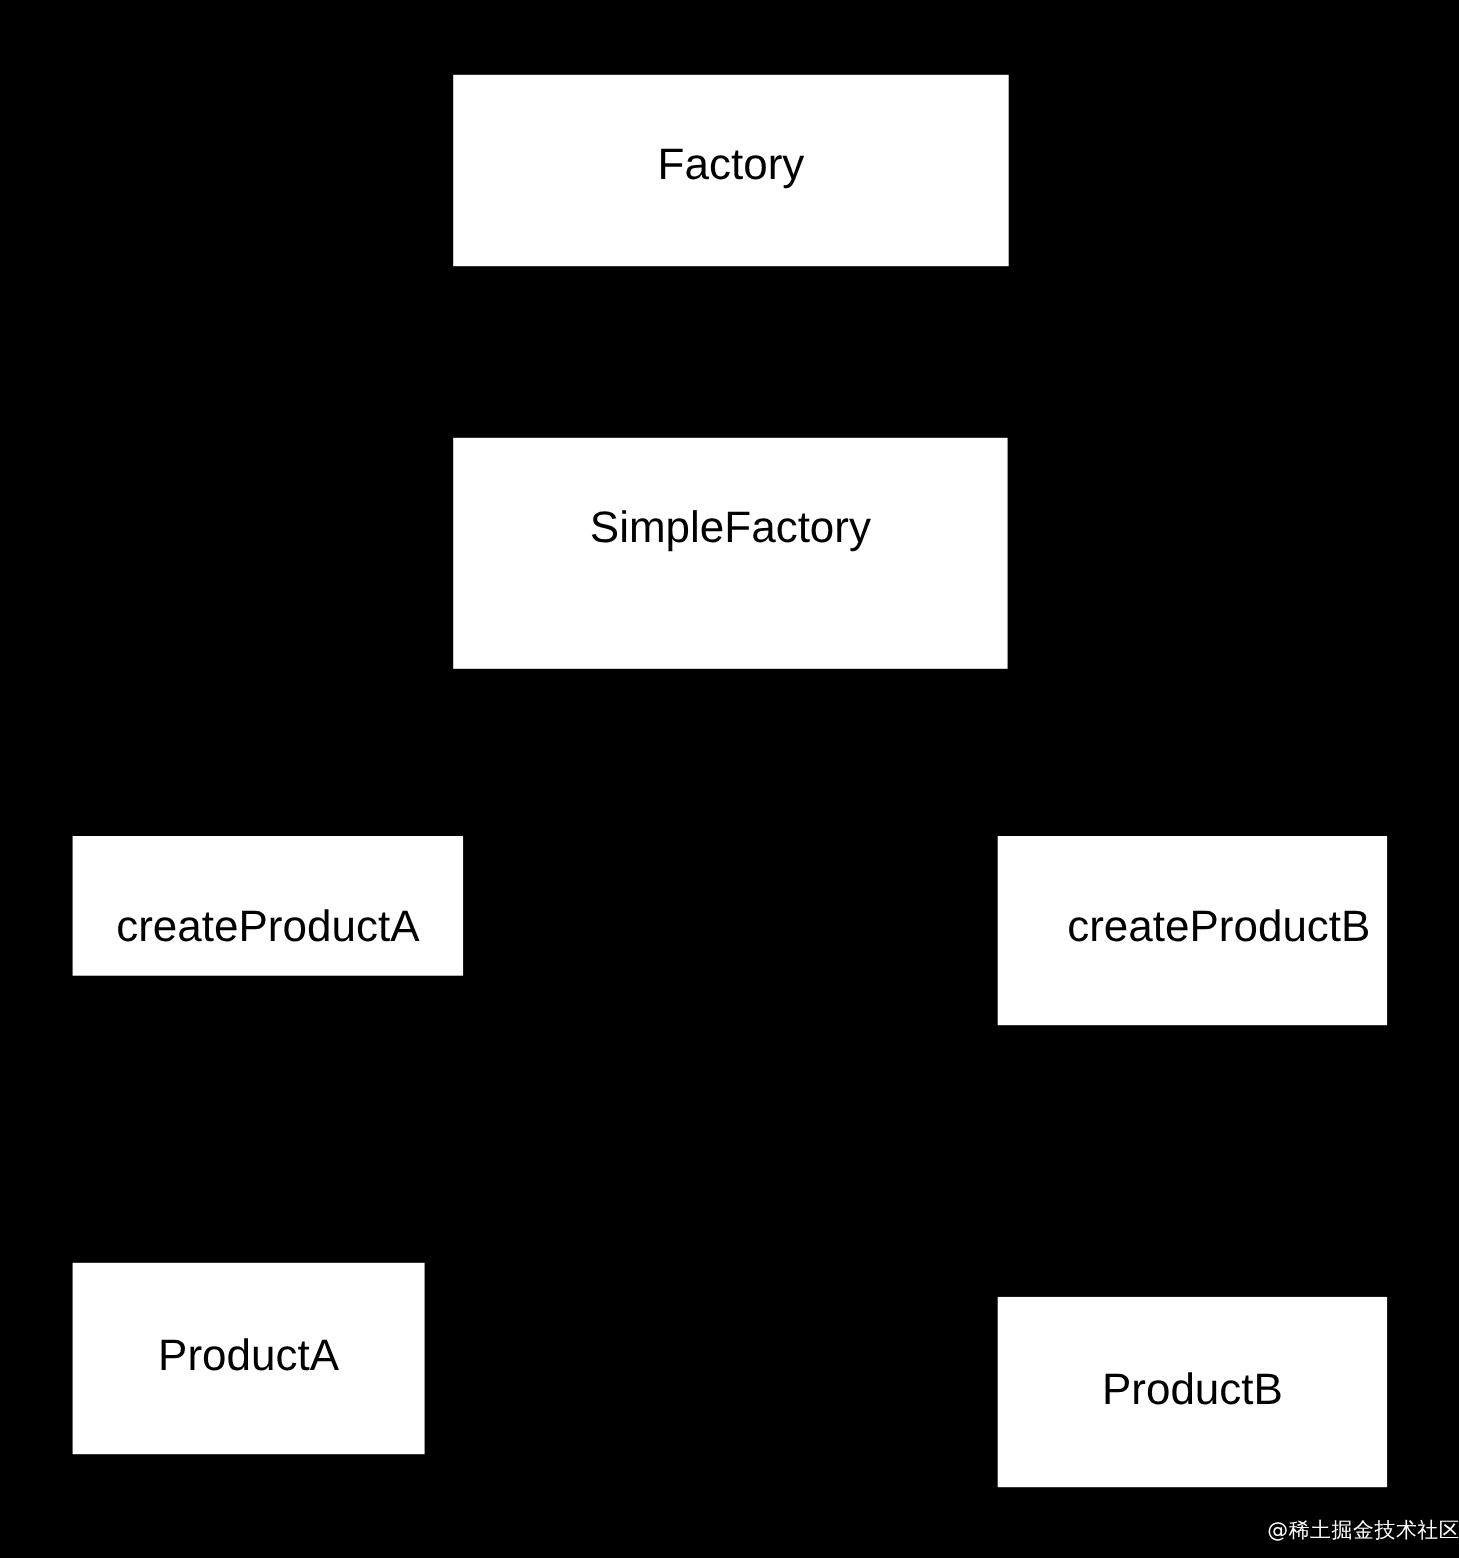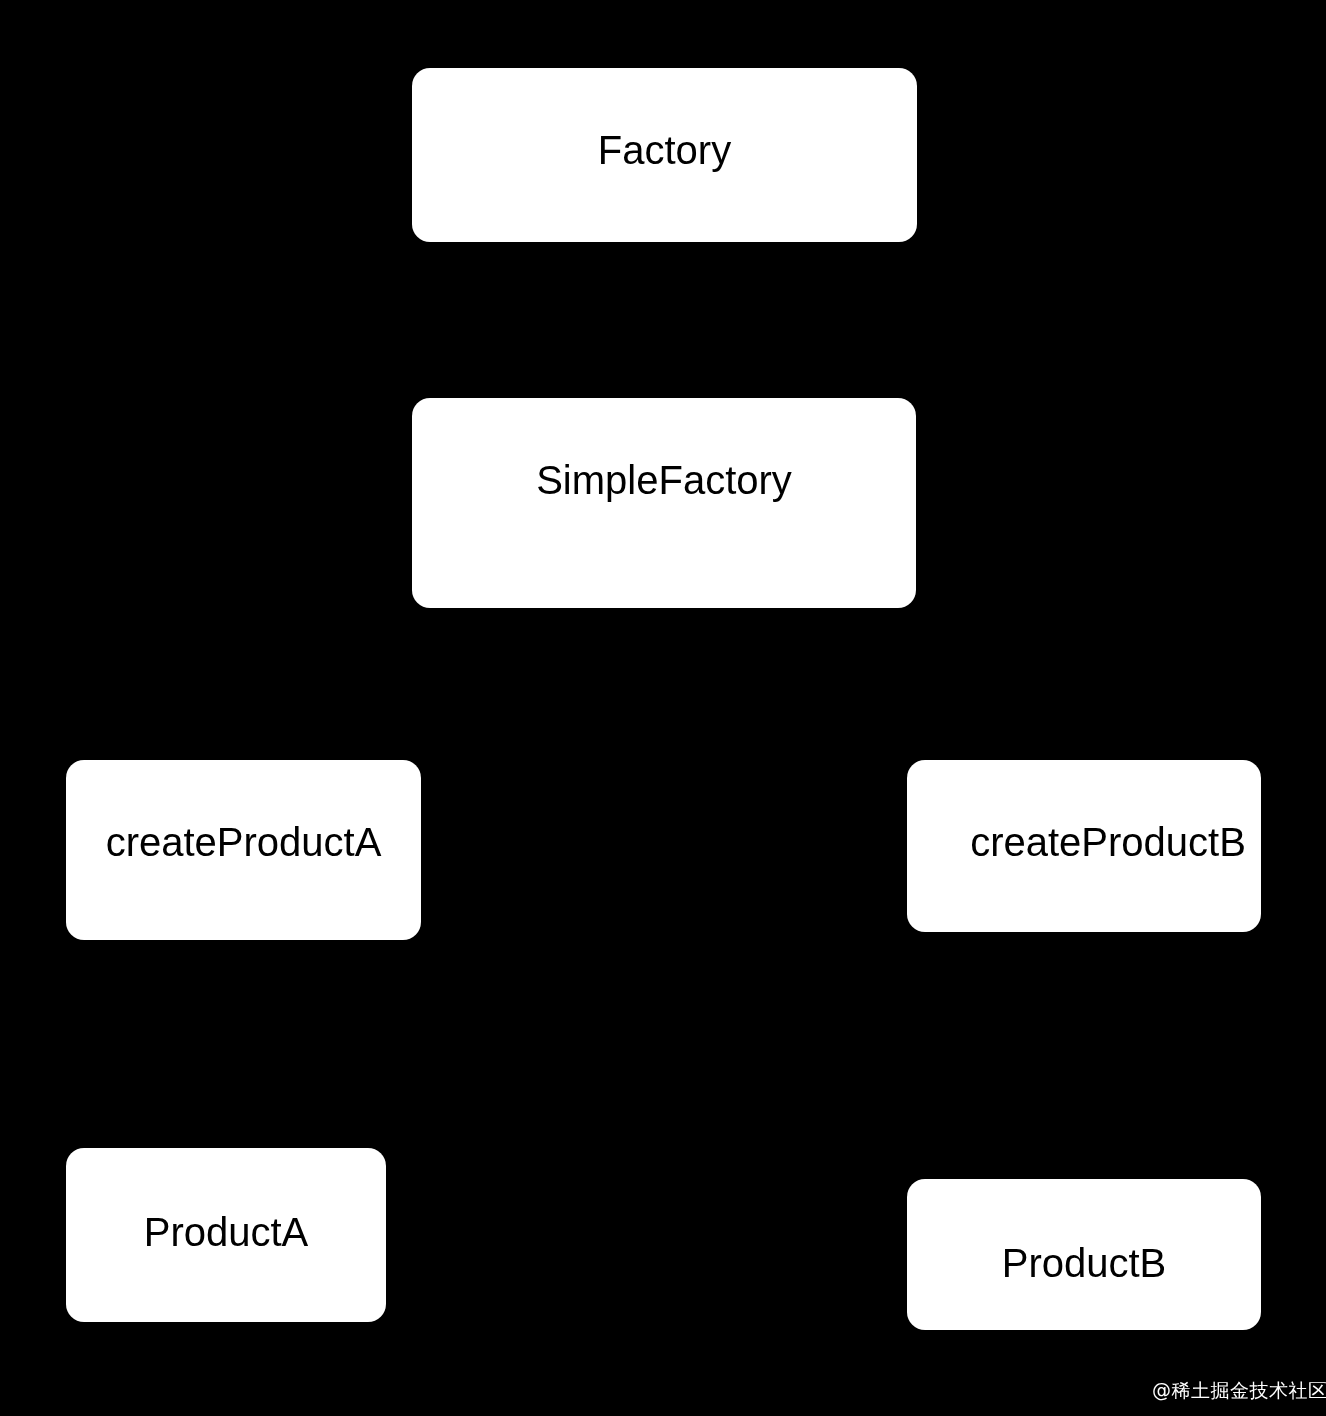--- a/index.html
+++ b/index.html
@@ -13,50 +13,49 @@
     height: 1416px;
     background: #000000;
     overflow: hidden;
     font-family: "Liberation Sans", sans-serif;
   }
   .node {
     position: absolute;
     background: #ffffff;
     box-sizing: border-box;
     display: block;
-    border-radius: 18px;
   }
   .node-label {
     position: absolute;
     left: 0;
     right: 0;
     text-align: center;
     color: #000000;
     font-family: "Liberation Sans", sans-serif;
     font-weight: 400;
     white-space: nowrap;
     letter-spacing: 0px;
   }
   
   #node-factory        { left: 412px; top: 68px;   width: 505px; height: 174px; }
   #node-factory .node-label        { top: 60px;  font-size: 40px; }
 
   #node-simplefactory  { left: 412px; top: 398px;  width: 504px; height: 210px; }
   #node-simplefactory .node-label  { top: 60px;  font-size: 40px; }
 
-  #node-createproducta { left: 66px;  top: 760px;  width: 355px; height: 180px; }
+  #node-createproducta { left: 66px;  top: 760px;  width: 355px; height: 127px; }
   #node-createproducta .node-label { top: 60px;  font-size: 40px; }
 
   #node-createproductb { left: 907px; top: 760px;  width: 354px; height: 172px; }
   #node-createproductb .node-label { top: 60px;  font-size: 40px; padding-left: 48px; }
 
   #node-producta       { left: 66px;  top: 1148px; width: 320px; height: 174px; }
   #node-producta .node-label       { top: 62px;  font-size: 40px; }
 
-  #node-productb       { left: 907px; top: 1179px; width: 354px; height: 151px; }
+  #node-productb       { left: 907px; top: 1179px; width: 354px; height: 173px; }
   #node-productb .node-label       { top: 62px;  font-size: 40px; }
 
   #watermark {
     position: absolute;
     left: 1152px;
     top: 1378px;
     font-family: "DejaVu Sans", sans-serif;
     font-size: 19px;
     color: #ffffff;
     white-space: nowrap;

